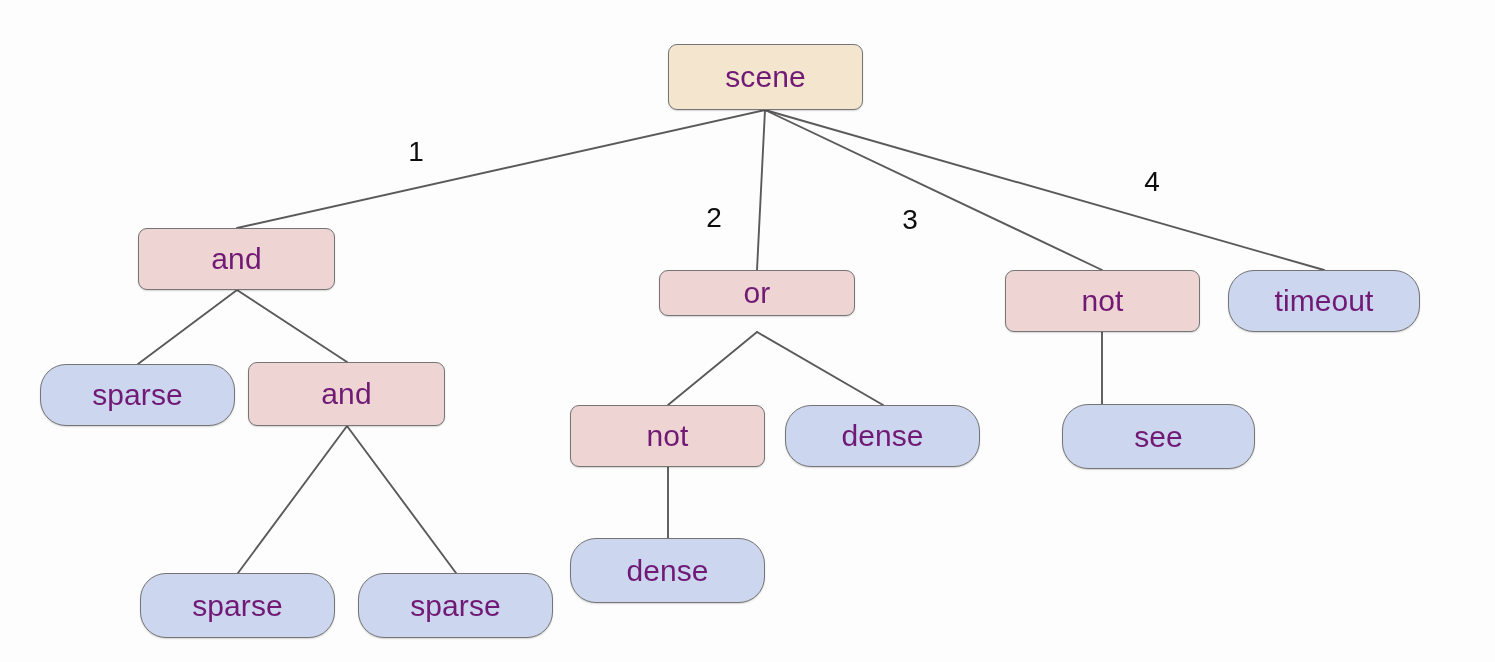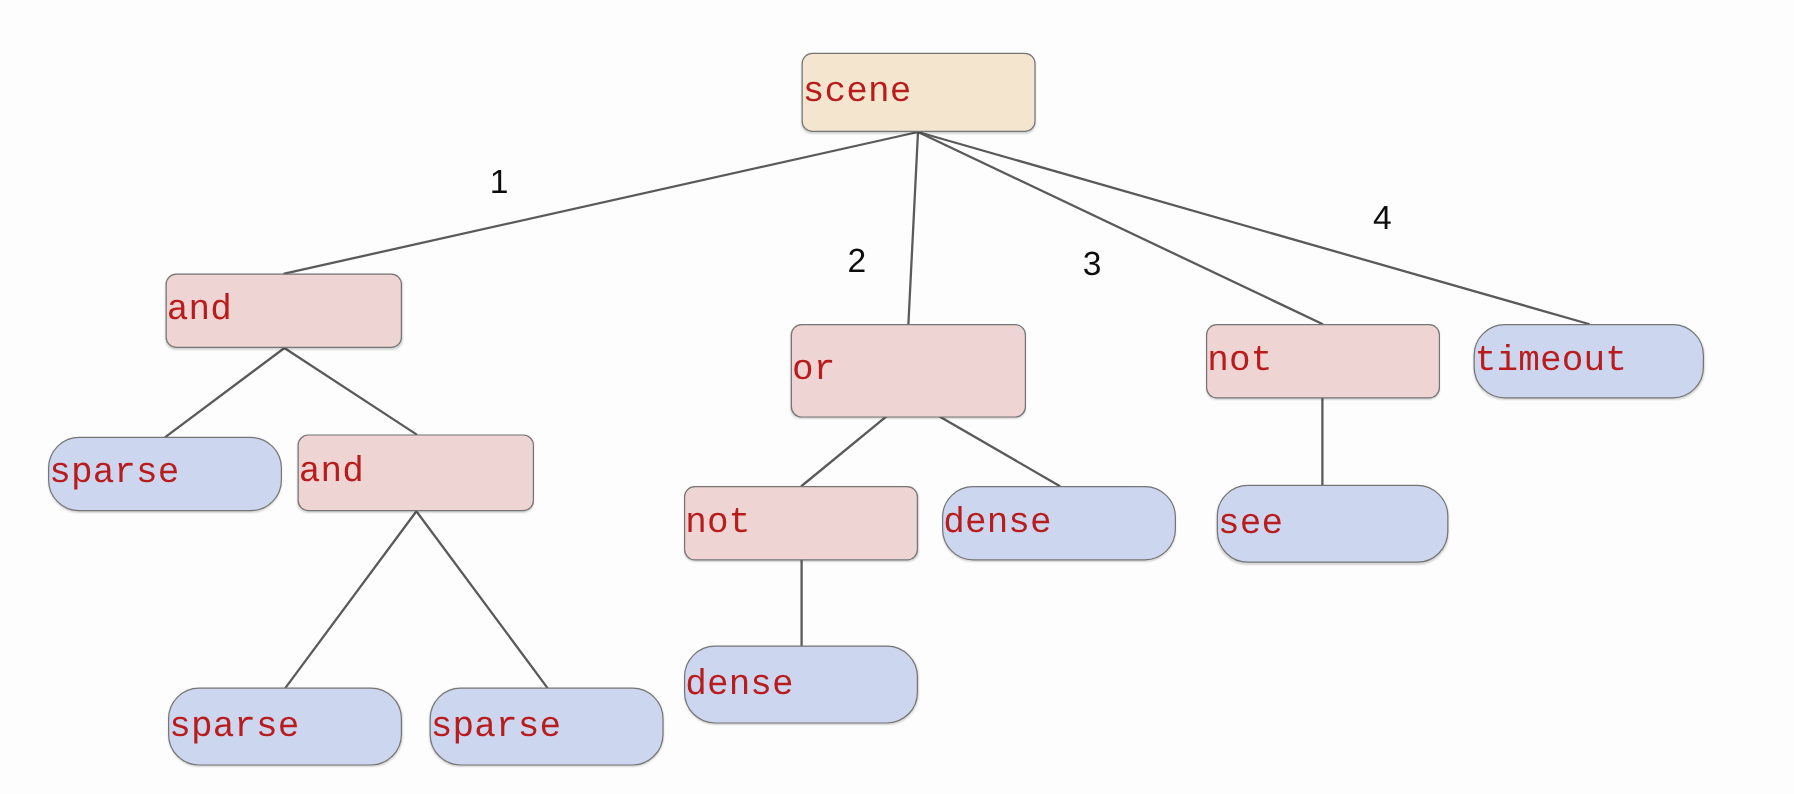--- a/index.html
+++ b/index.html
@@ -27,28 +27,27 @@
     height: 662px;
     pointer-events: none;
   }
   .node {
     position: absolute;
     box-sizing: border-box;
     border: 1.6px solid #757575;
     border-radius: 9px;
     display: flex;
     align-items: center;
-    justify-content: flex-start;
+    justify-content: center;
     font-size: 30px;
     line-height: 1;
-    color: #b91c1c;
+    color: #701a75;
     letter-spacing: 0.1px;
     box-shadow: 0 1px 1.5px rgba(0,0,0,0.16);
     user-select: none;
-    font-family: Liberation Mono, monospace;
   }
   .node.root   { background: #f4e5cf; }
   .node.op     { background: #eed4d3; }
   .node.leaf   { background: #ccd6ef; border-radius: 26px; }
   .node-label  { pointer-events: none; }
 
   .edge-label {
     position: absolute;
     font-size: 28px;
     color: #0d0d0d;
@@ -75,42 +74,42 @@
       <line x1="668" y1="467" x2="668" y2="538" stroke="#5a5a5a" stroke-width="1.9" stroke-linecap="round"></line>
       <line x1="1102" y1="332" x2="1102" y2="404" stroke="#5a5a5a" stroke-width="1.9" stroke-linecap="round"></line>
     </svg>
   <div id="node-layer">
       <div class="node root" style="left: 668px; top: 44px; width: 195px; height: 66px;">
         <span class="node-label">scene</span>
       </div>
       <div class="node op" style="left: 138px; top: 228px; width: 197px; height: 62px;">
         <span class="node-label">and</span>
       </div>
-      <div class="node op" style="left: 659px; top: 270px; width: 196px; height: 78px;">
+      <div class="node op" style="left: 659px; top: 270px; width: 196px; height: 46px;">
         <span class="node-label">or</span>
       </div>
       <div class="node op" style="left: 1005px; top: 270px; width: 195px; height: 62px;">
         <span class="node-label">not</span>
       </div>
       <div class="node leaf" style="left: 1228px; top: 270px; width: 192px; height: 62px;">
         <span class="node-label">timeout</span>
       </div>
       <div class="node leaf" style="left: 40px; top: 364px; width: 195px; height: 62px;">
         <span class="node-label">sparse</span>
       </div>
       <div class="node op" style="left: 248px; top: 362px; width: 197px; height: 64px;">
         <span class="node-label">and</span>
       </div>
       <div class="node op" style="left: 570px; top: 405px; width: 195px; height: 62px;">
         <span class="node-label">not</span>
       </div>
       <div class="node leaf" style="left: 785px; top: 405px; width: 195px; height: 62px;">
         <span class="node-label">dense</span>
       </div>
-      <div class="node leaf" style="left: 1014px; top: 404px; width: 193px; height: 65px;">
+      <div class="node leaf" style="left: 1062px; top: 404px; width: 193px; height: 65px;">
         <span class="node-label">see</span>
       </div>
       <div class="node leaf" style="left: 570px; top: 538px; width: 195px; height: 65px;">
         <span class="node-label">dense</span>
       </div>
       <div class="node leaf" style="left: 140px; top: 573px; width: 195px; height: 65px;">
         <span class="node-label">sparse</span>
       </div>
       <div class="node leaf" style="left: 358px; top: 573px; width: 195px; height: 65px;">
         <span class="node-label">sparse</span>

